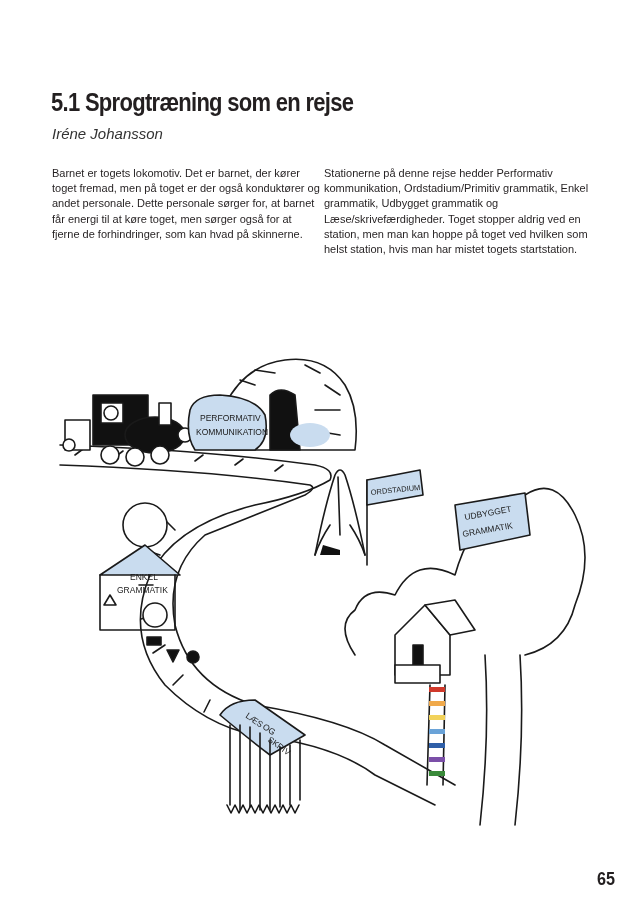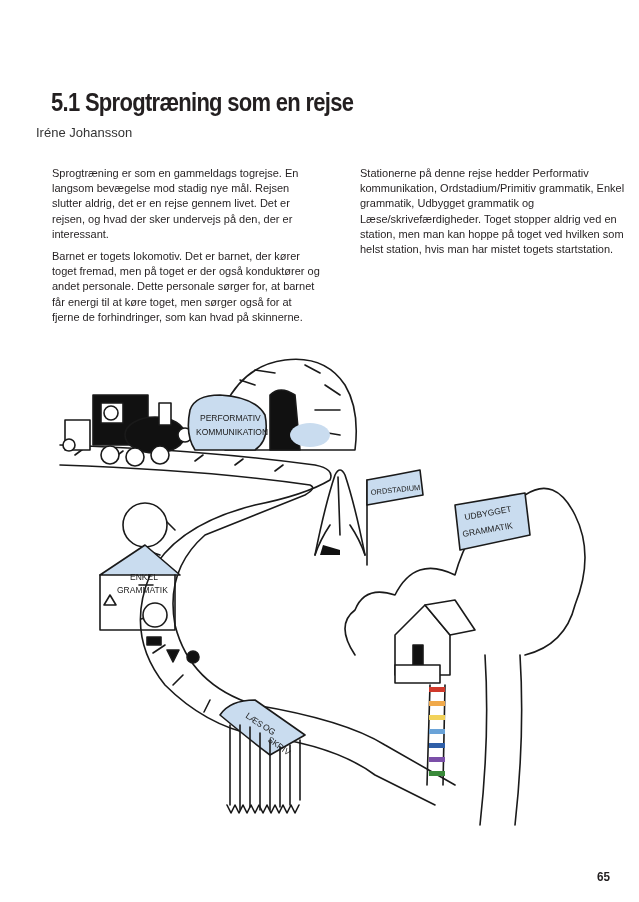--- a/index.html
+++ b/index.html
@@ -1,34 +1,33 @@
 <!DOCTYPE html>
 <html><head>
 <meta charset="utf-8">
 <style>
   html, body { margin: 0; padding: 0; background: #ffffff; }
   body { width: 639px; height: 902px; position: relative; overflow: hidden; font-family: "Liberation Sans", sans-serif; color: #231f20; }
   .title { position: absolute; left: 51px; top: 88px; font-family: "Liberation Sans", sans-serif; font-weight: bold; font-size: 25px; letter-spacing: -0.8px; transform: scaleX(0.88); transform-origin: left top; color: #231f20; margin: 0; white-space: nowrap; }
-  .author { position: absolute; left: 36px; top: 125px; font-size: 13px; color: #333; }
+  .author { position: absolute; left: 52px; top: 125px; font-style: italic; font-size: 15px; color: #333; }
   .col { position: absolute; top: 166px; width: 268px; font-size: 11px; line-height: 15.2px; color: #231f20; }
   .col p { margin: 0 0 7px 0; }
   .col-left { left: 52px; }
-  .col-right { left: 324px; width: 275px; margin-left: 36px; }
-  .page-num { position: absolute; left: 597px; top: 869px; font-weight: bold; font-size: 13px; transform: scaleX(0.9); transform-origin: left top; }
+  .col-right { left: 324px; width: 275px; }
+  .page-num { position: absolute; left: 597px; top: 869px; font-weight: bold; font-size: 18px; transform: scaleX(0.9); transform-origin: left top; }
   .illustration { position: absolute; left: 55px; top: 355px; width: 540px; height: 500px; }
   .illustration text { font-family: "Liberation Sans", sans-serif; }
 </style>
 </head>
 <body>
 
 <h1 class="title">5.1 Sprogtræning som en rejse</h1>
 <div class="author">Iréne Johansson</div>
 
 <div class="col col-left">
-  <p>Sprogtræning er som en gammeldags togrejse. En langsom bevægelse mod stadig nye mål. Rejsen slutter aldrig, det er en rejse gennem livet. Det er rejsen, og hvad der sker undervejs på den, der er interessant.</p>
   <p>Barnet er togets lokomotiv. Det er barnet, der kører toget fremad, men på toget er der også konduktører og andet personale. Dette personale sørger for, at barnet får energi til at køre toget, men sørger også for at fjerne de forhindringer, som kan hvad på skinnerne.</p>
 </div>
 <div class="col col-right">
   <p>Stationerne på denne rejse hedder Performativ kommunikation, Ordstadium/Primitiv grammatik, Enkel grammatik, Udbygget grammatik og Læse/skrivefærdigheder. Toget stopper aldrig ved en station, men man kan hoppe på toget ved hvilken som helst station, hvis man har mistet togets startstation.</p>
 </div>
 
 <svg class="illustration" viewBox="0 0 540 500" xmlns="http://www.w3.org/2000/svg">
   <g fill="none" stroke="#1a1a1a" stroke-width="1.6" stroke-linecap="round" stroke-linejoin="round">
 
     <g>

